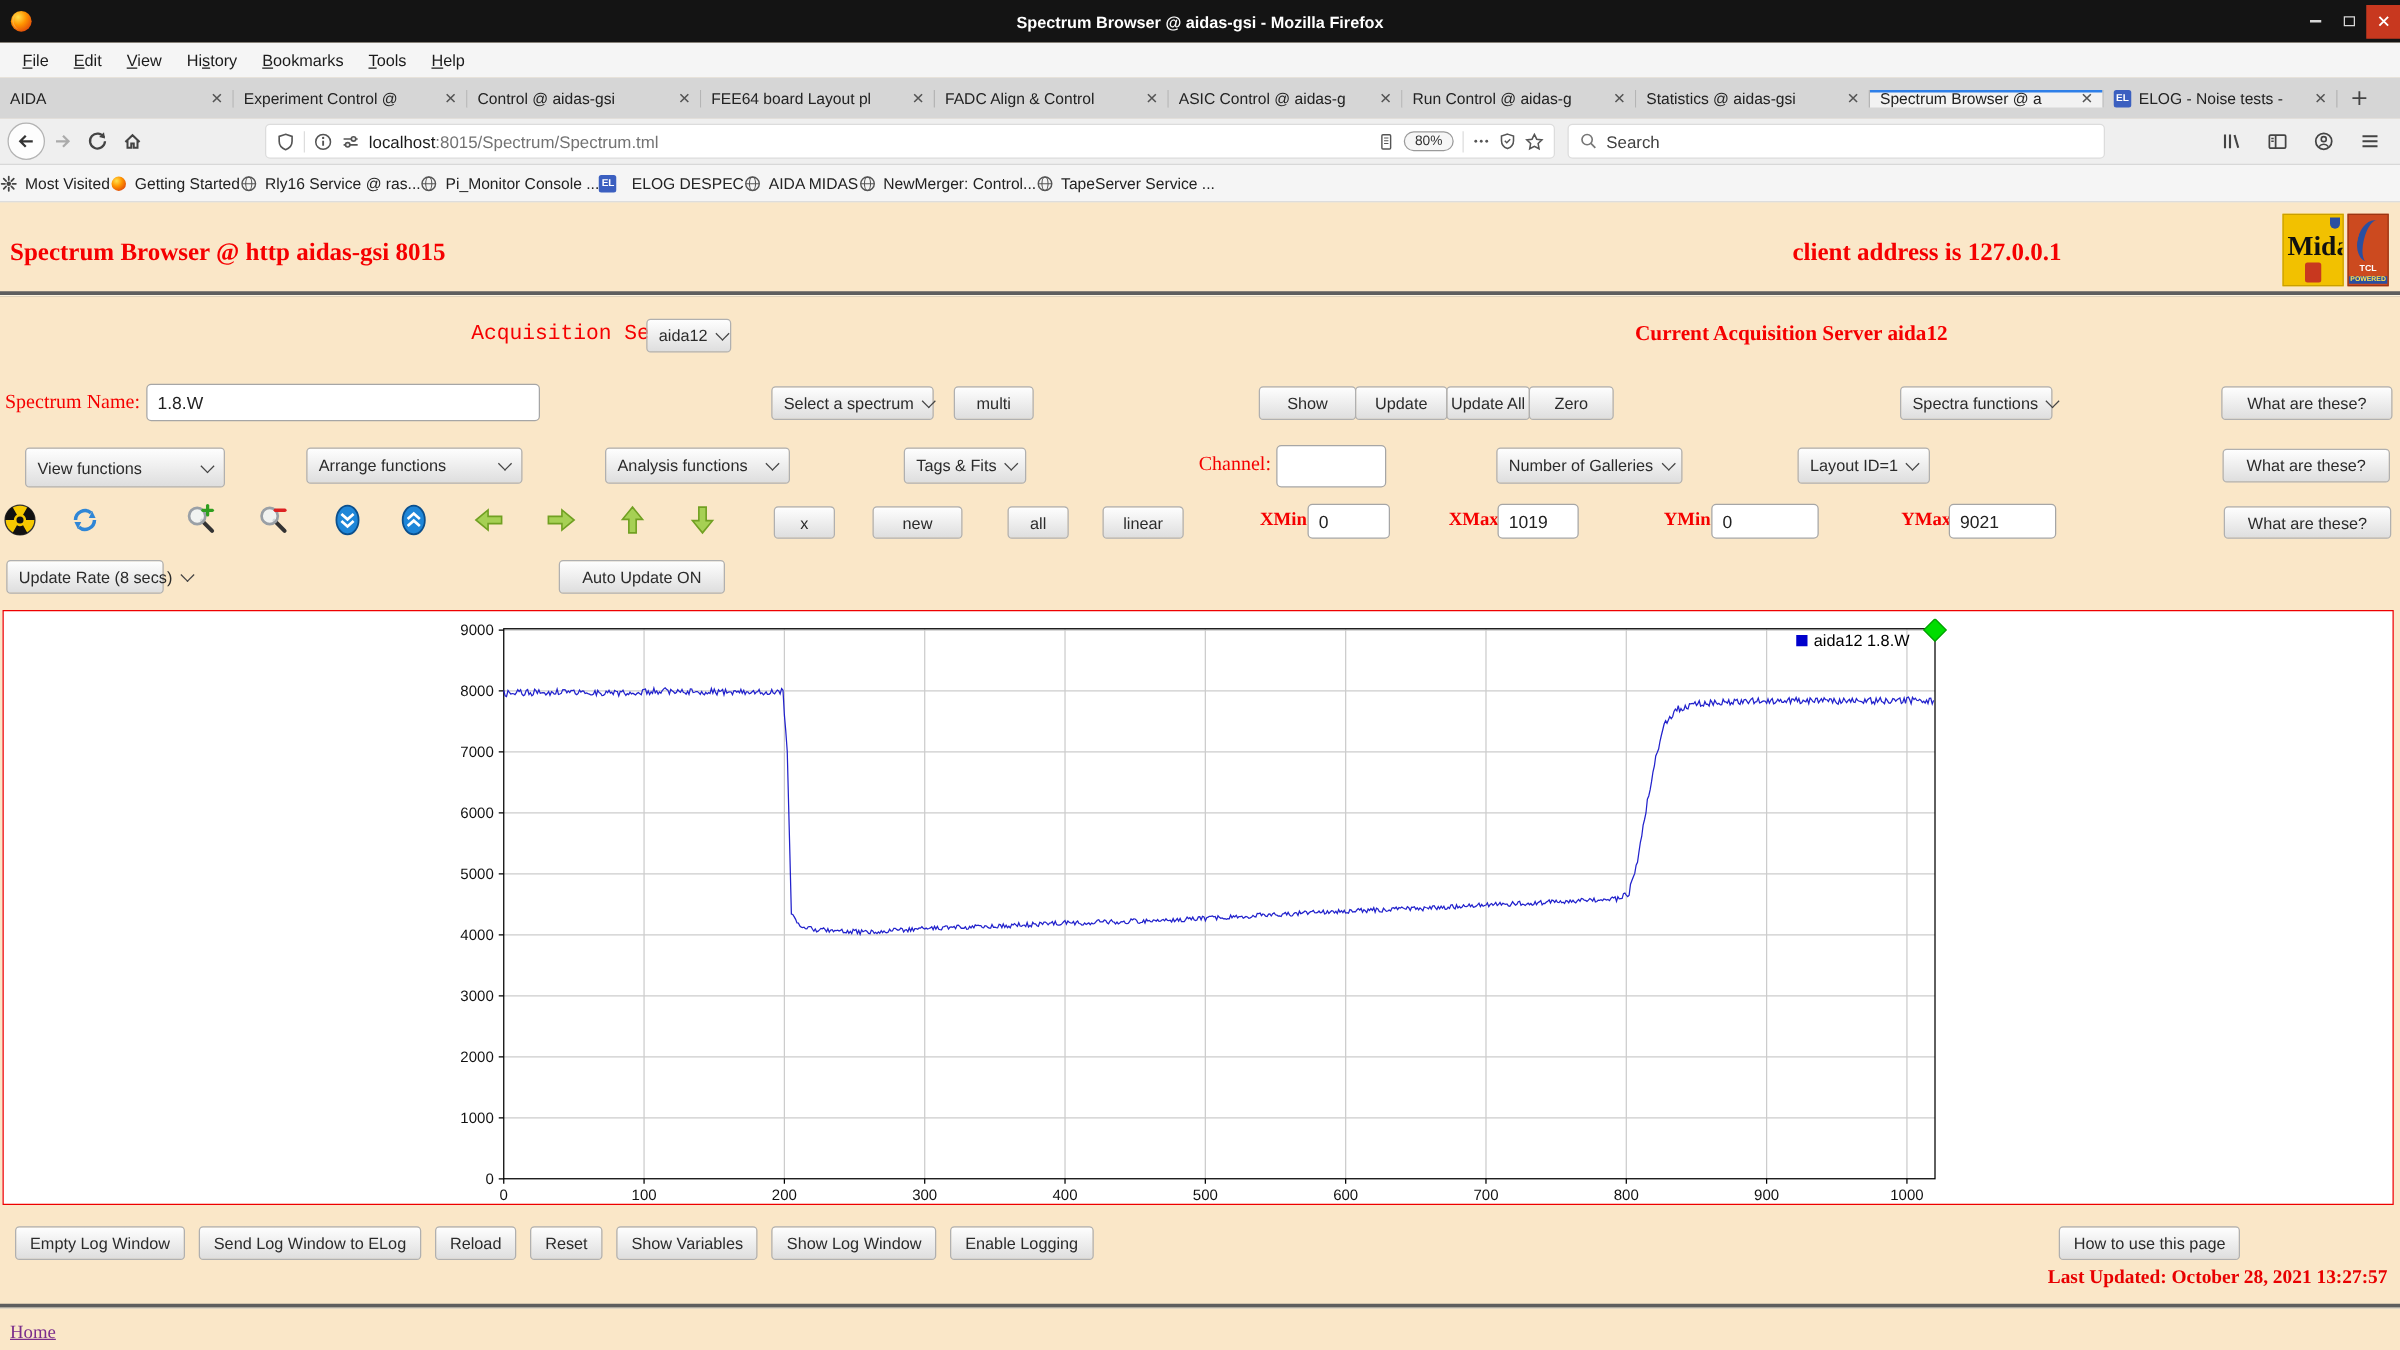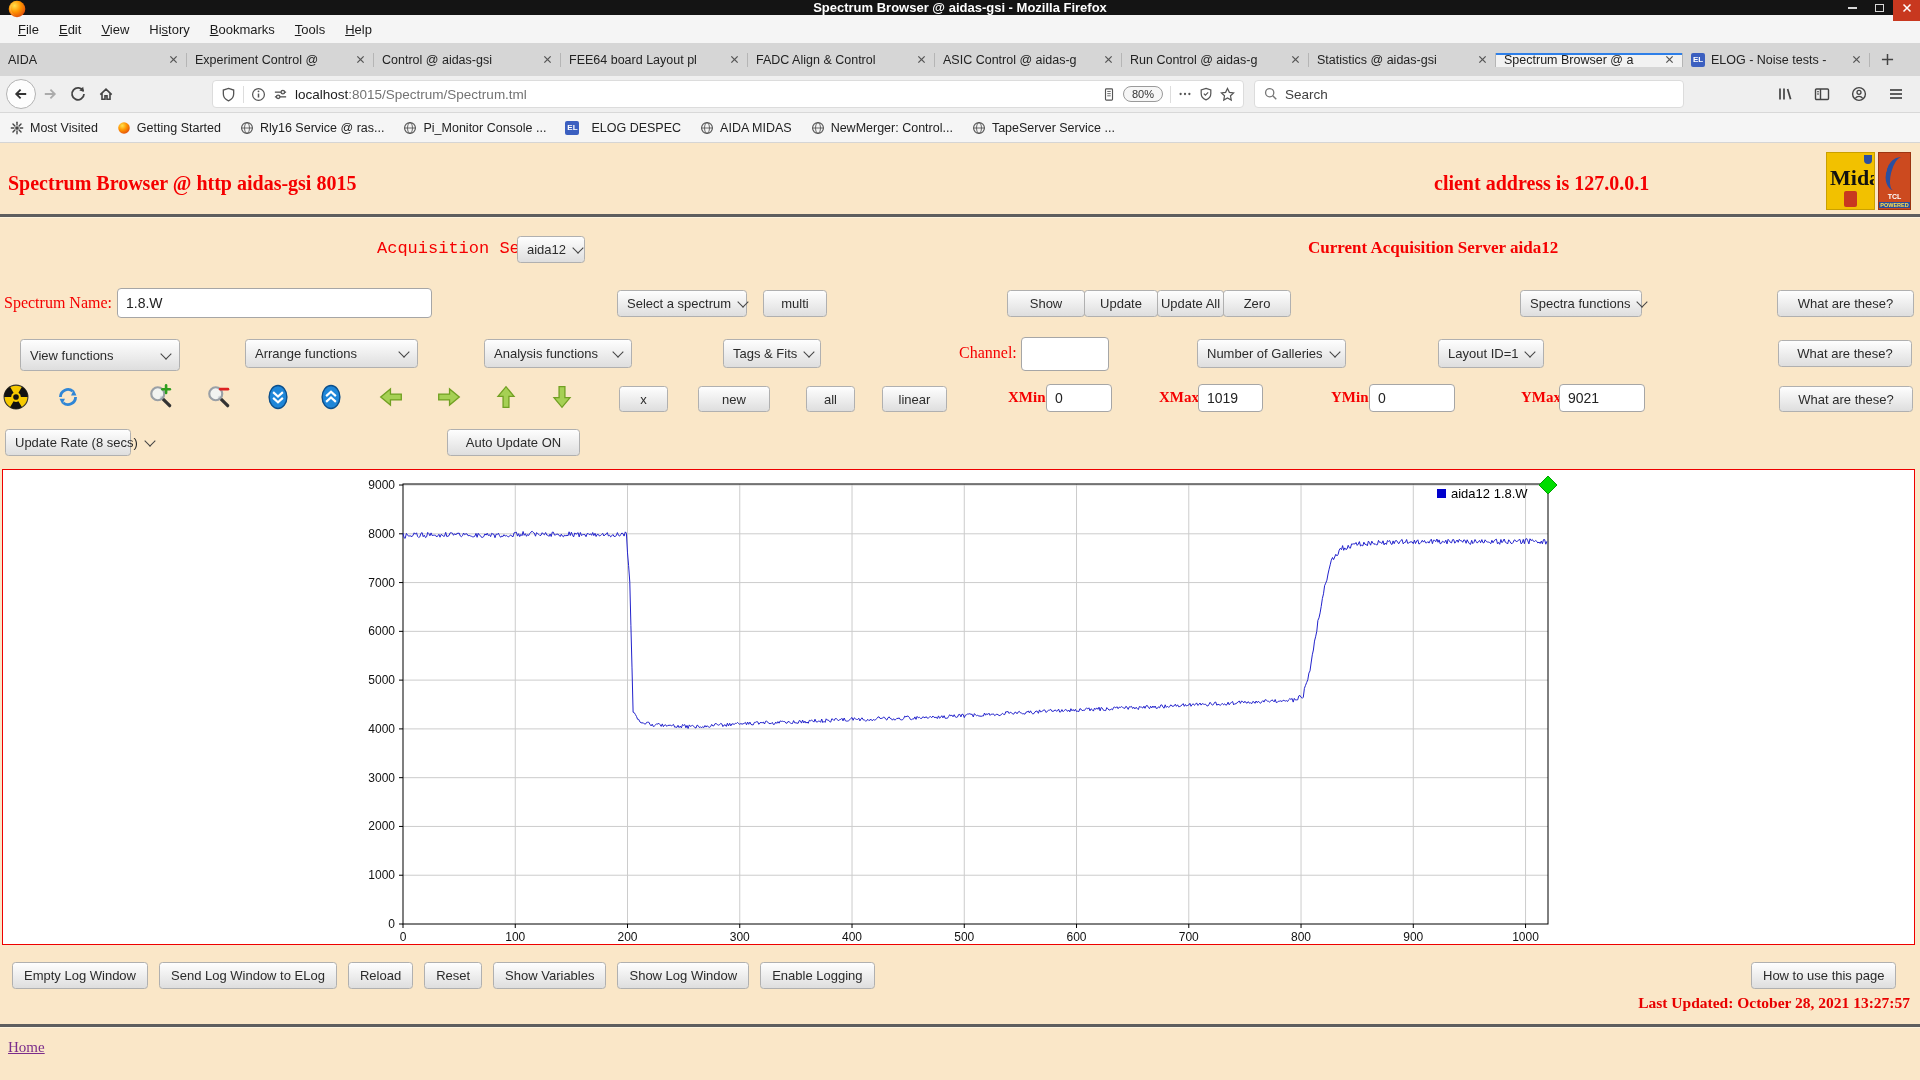--- a/index.html
+++ b/index.html
@@ -1,19 +1,19 @@
 <!DOCTYPE html>
 <html><head>
 <meta charset="utf-8">
 <style>
   html,body{margin:0;padding:0}
   body{width:1920px;height:1080px;overflow:hidden;font-family:"Liberation Sans",sans-serif;background:#fae7c8;position:relative}
   svg{display:block}
   
-  .titlebar{height:15px;background:#141414;display:flex;align-items:flex-start;position:relative}
+  .titlebar{height:34px;background:#141414;display:flex;align-items:center;position:relative}
   .fx-logo{margin-left:8px;z-index:2}
   .win-title{position:absolute;left:0;right:0;text-align:center;color:#fff;font-weight:bold;font-size:13px}
   .win-controls{margin-left:auto;display:flex;height:100%;align-items:center;z-index:2}
   .win-btn{width:27px;height:27px;display:flex;align-items:center;justify-content:center}
   .min-glyph{width:9px;height:2px;background:#d8d8d8}
   .max-glyph{width:9px;height:8px;border:1.5px solid #d8d8d8;box-sizing:border-box}
   .win-btn.close{background:#c8381f}
   
   .menubar{height:28px;background:#f5f5f5;display:flex;align-items:center;padding-left:8px;font-size:13px;color:#1b1b1b}
   .menu-item{padding:4px 10px}
@@ -32,21 +32,21 @@
   .urlbar{margin-left:92px;width:1032px;height:28px;background:#fff;border:1px solid #dcdcdc;border-radius:4px;display:flex;align-items:center;padding:0 8px;gap:7px;box-sizing:border-box}
   .url-sep{width:1px;height:17px;background:#ddd}
   .url-text{flex:1;font-size:13.5px;white-space:nowrap;overflow:hidden}
   .url-host{color:#1b1b1b}
   .url-rest{color:#737373}
   .zoom-pill{border:1px solid #9a9a9a;border-radius:10px;background:#f6f6f6;font-size:11px;color:#333;padding:1px 8px}
   .searchbar{margin-left:10px;width:430px;height:28px;background:#fff;border:1px solid #dcdcdc;border-radius:4px;display:flex;align-items:center;padding:0 9px;gap:7px;box-sizing:border-box}
   .search-ph{color:#404040;font-size:13.5px}
   .nav-right{margin-left:auto;display:flex;align-items:center;gap:9px;padding-right:4px}
   
-  .bookmarksbar{height:30px;background:#f5f5f5;display:flex;align-items:center;padding-left:10px;gap:19px;font-size:12.5px;color:#222;border-bottom:1px solid #d5d5d5;box-sizing:border-box}
+  .bookmarksbar{height:30px;background:#f5f5f5;display:flex;align-items:center;font-size:12.5px;color:#222;border-bottom:1px solid #d5d5d5;box-sizing:border-box}
   .bm{display:flex;align-items:center;gap:6px;white-space:nowrap}
   
   .page{position:relative;height:925px;background:#fae7c8}
   .abs{position:absolute}
   .rtitle{font-family:"Liberation Serif",serif;font-weight:bold;font-size:20px;color:#f50000;white-space:nowrap}
   .rlabel{font-family:"Liberation Serif",serif;font-size:16px;color:#f50000;white-space:nowrap}
   .rlabel17{font-family:Liberation Mono, monospace;font-size:17px;color:#f50000;white-space:nowrap}
   .rbold17{font-family:"Liberation Serif",serif;font-weight:bold;font-size:17px;color:#f50000;white-space:nowrap}
   .rlabel.b{font-weight:bold;font-size:15px}
   .hrule{position:absolute;left:0;width:100%;height:3px;background:#5e5e5e;border-bottom:1px solid #fdf3dd}
@@ -666,17 +666,17 @@
 
   <div class="footer-row" id="footerrow">
       <button class="gtk-btn">Empty Log Window</button>
       <button class="gtk-btn">Send Log Window to ELog</button>
       <button class="gtk-btn">Reload</button>
       <button class="gtk-btn">Reset</button>
       <button class="gtk-btn">Show Variables</button>
       <button class="gtk-btn">Show Log Window</button>
       <button class="gtk-btn">Enable Logging</button>
     </div>
-  <button class="abs gtk-btn" style="left:1751px;top:819px">How to use this page</button>
+  <button class="abs gtk-btn" style="left:1647px;top:819px">How to use this page</button>
   <div class="last-updated">Last Updated: October 28, 2021 13:27:57</div>
   <div class="hrule" style="top:881px"></div>
   <a class="home-link" href="#">Home</a>
 </div>
 
 </body></html>

